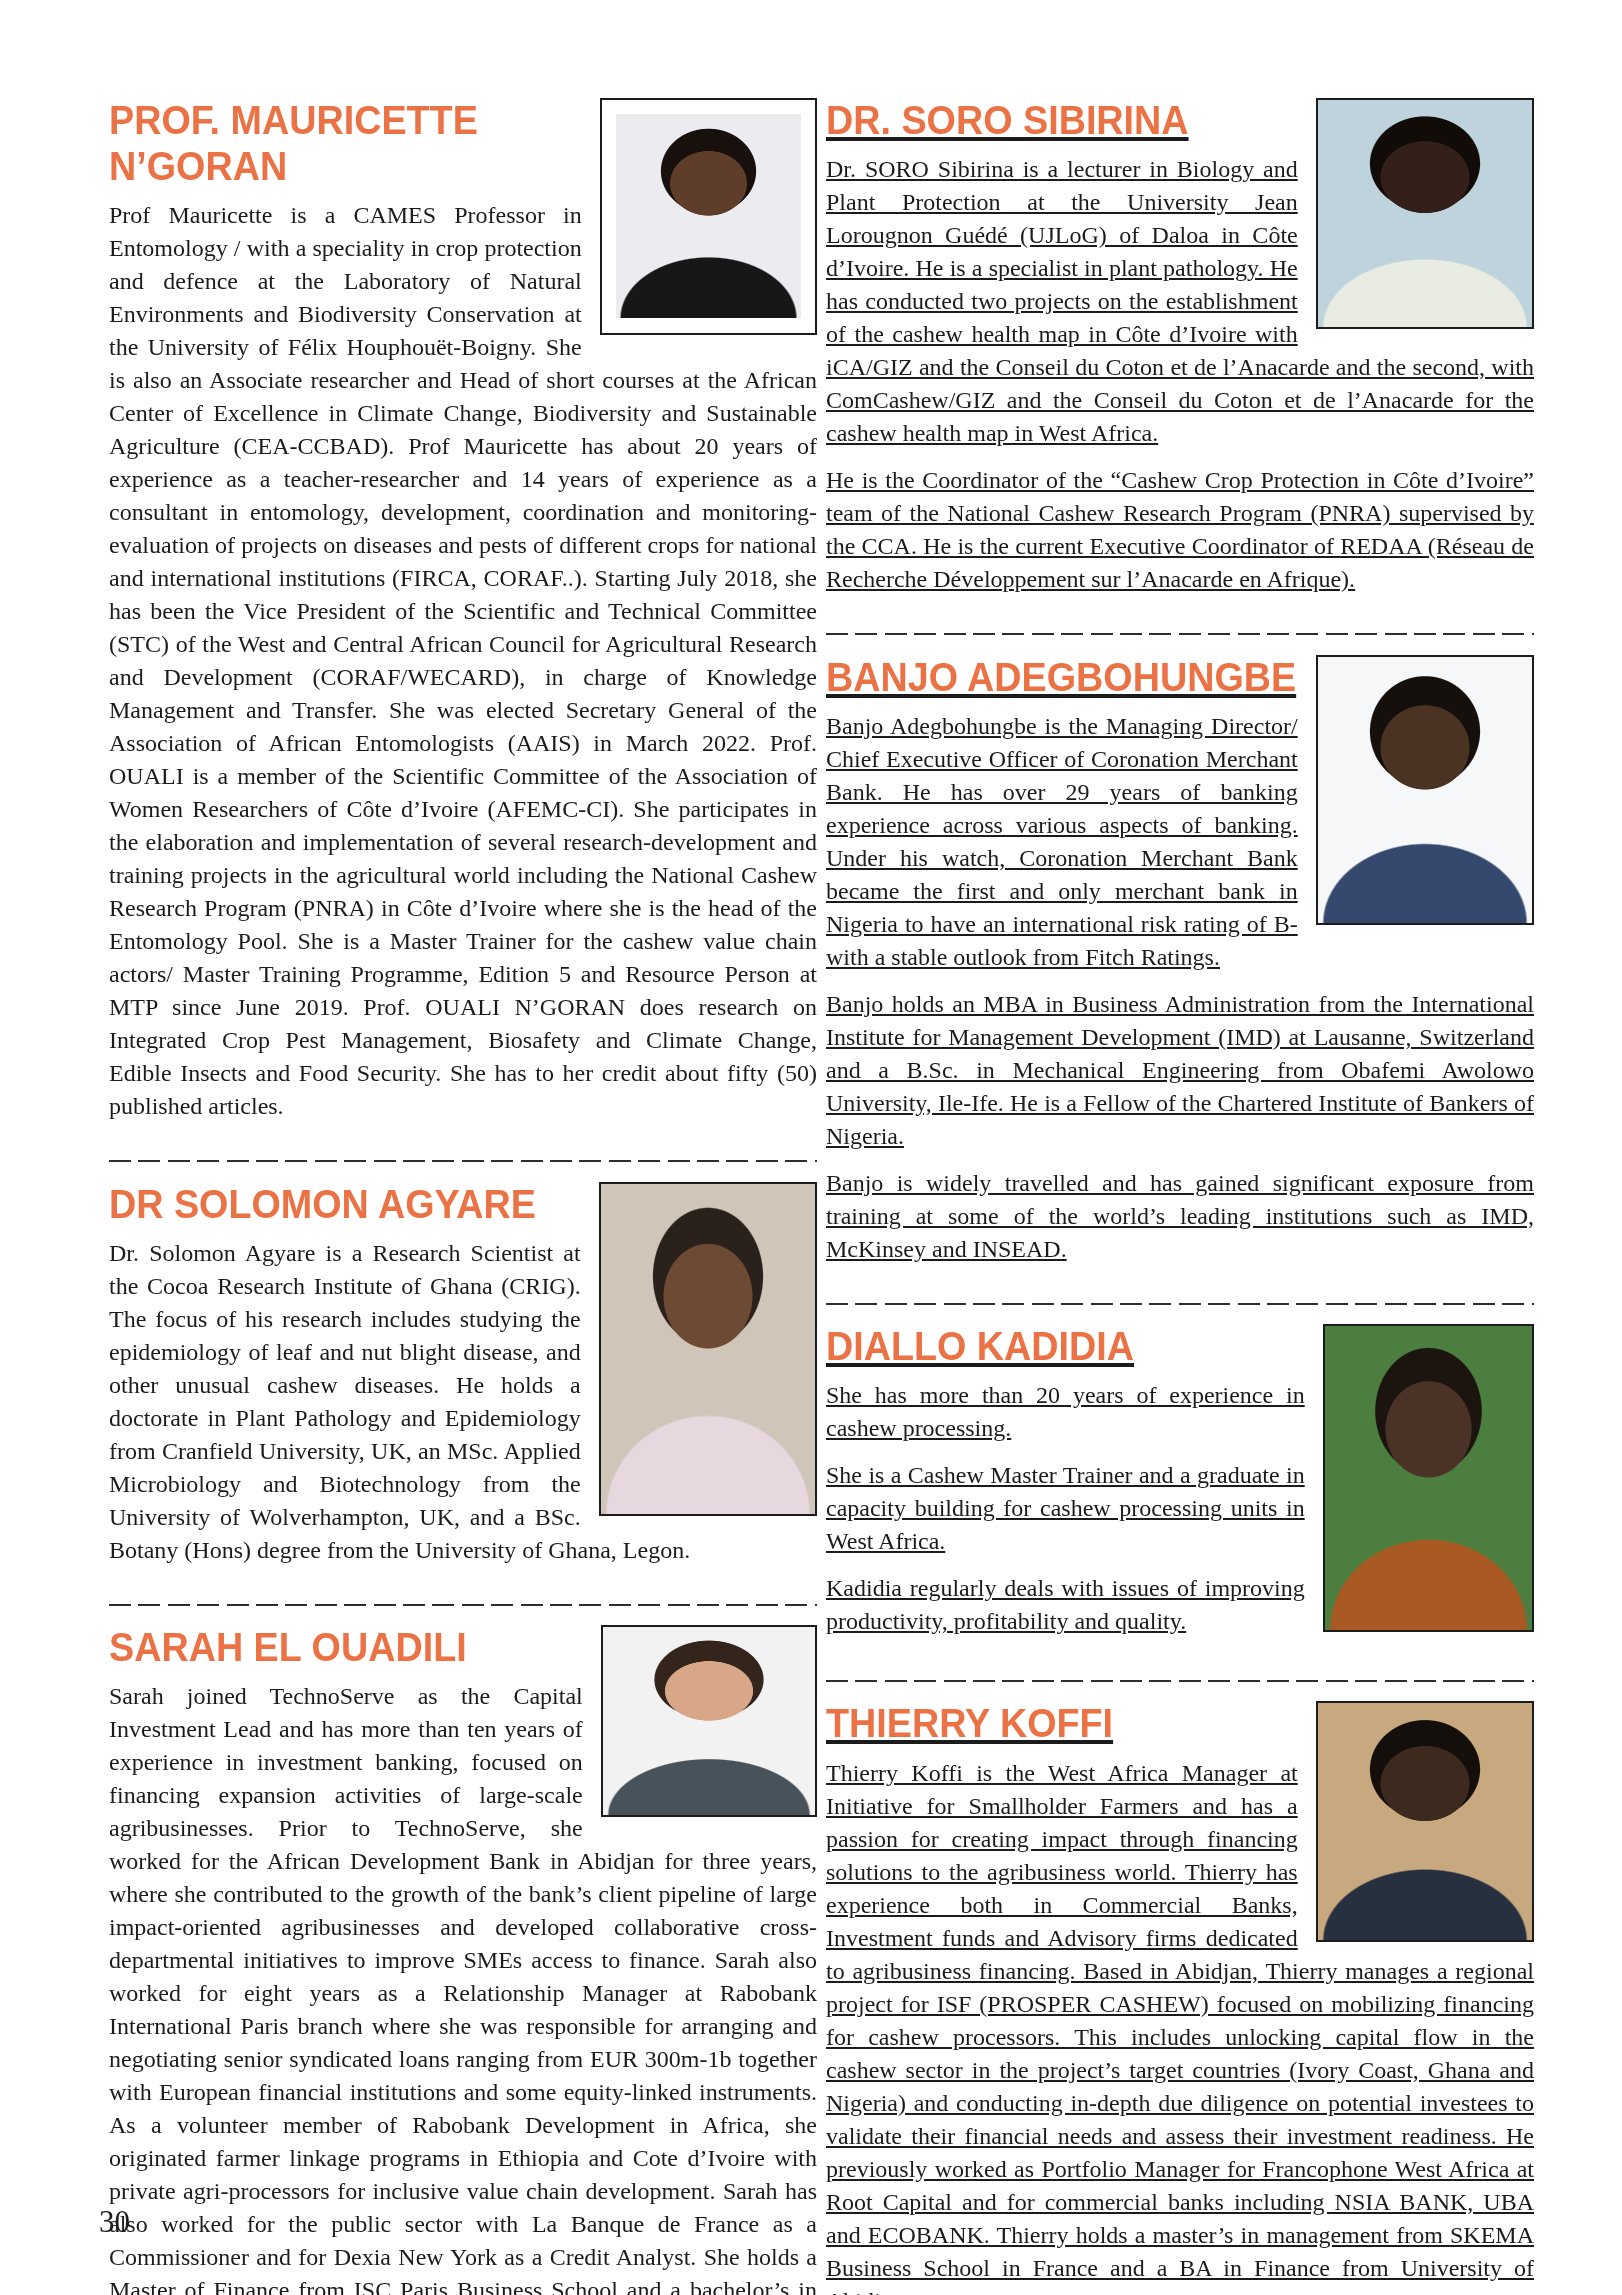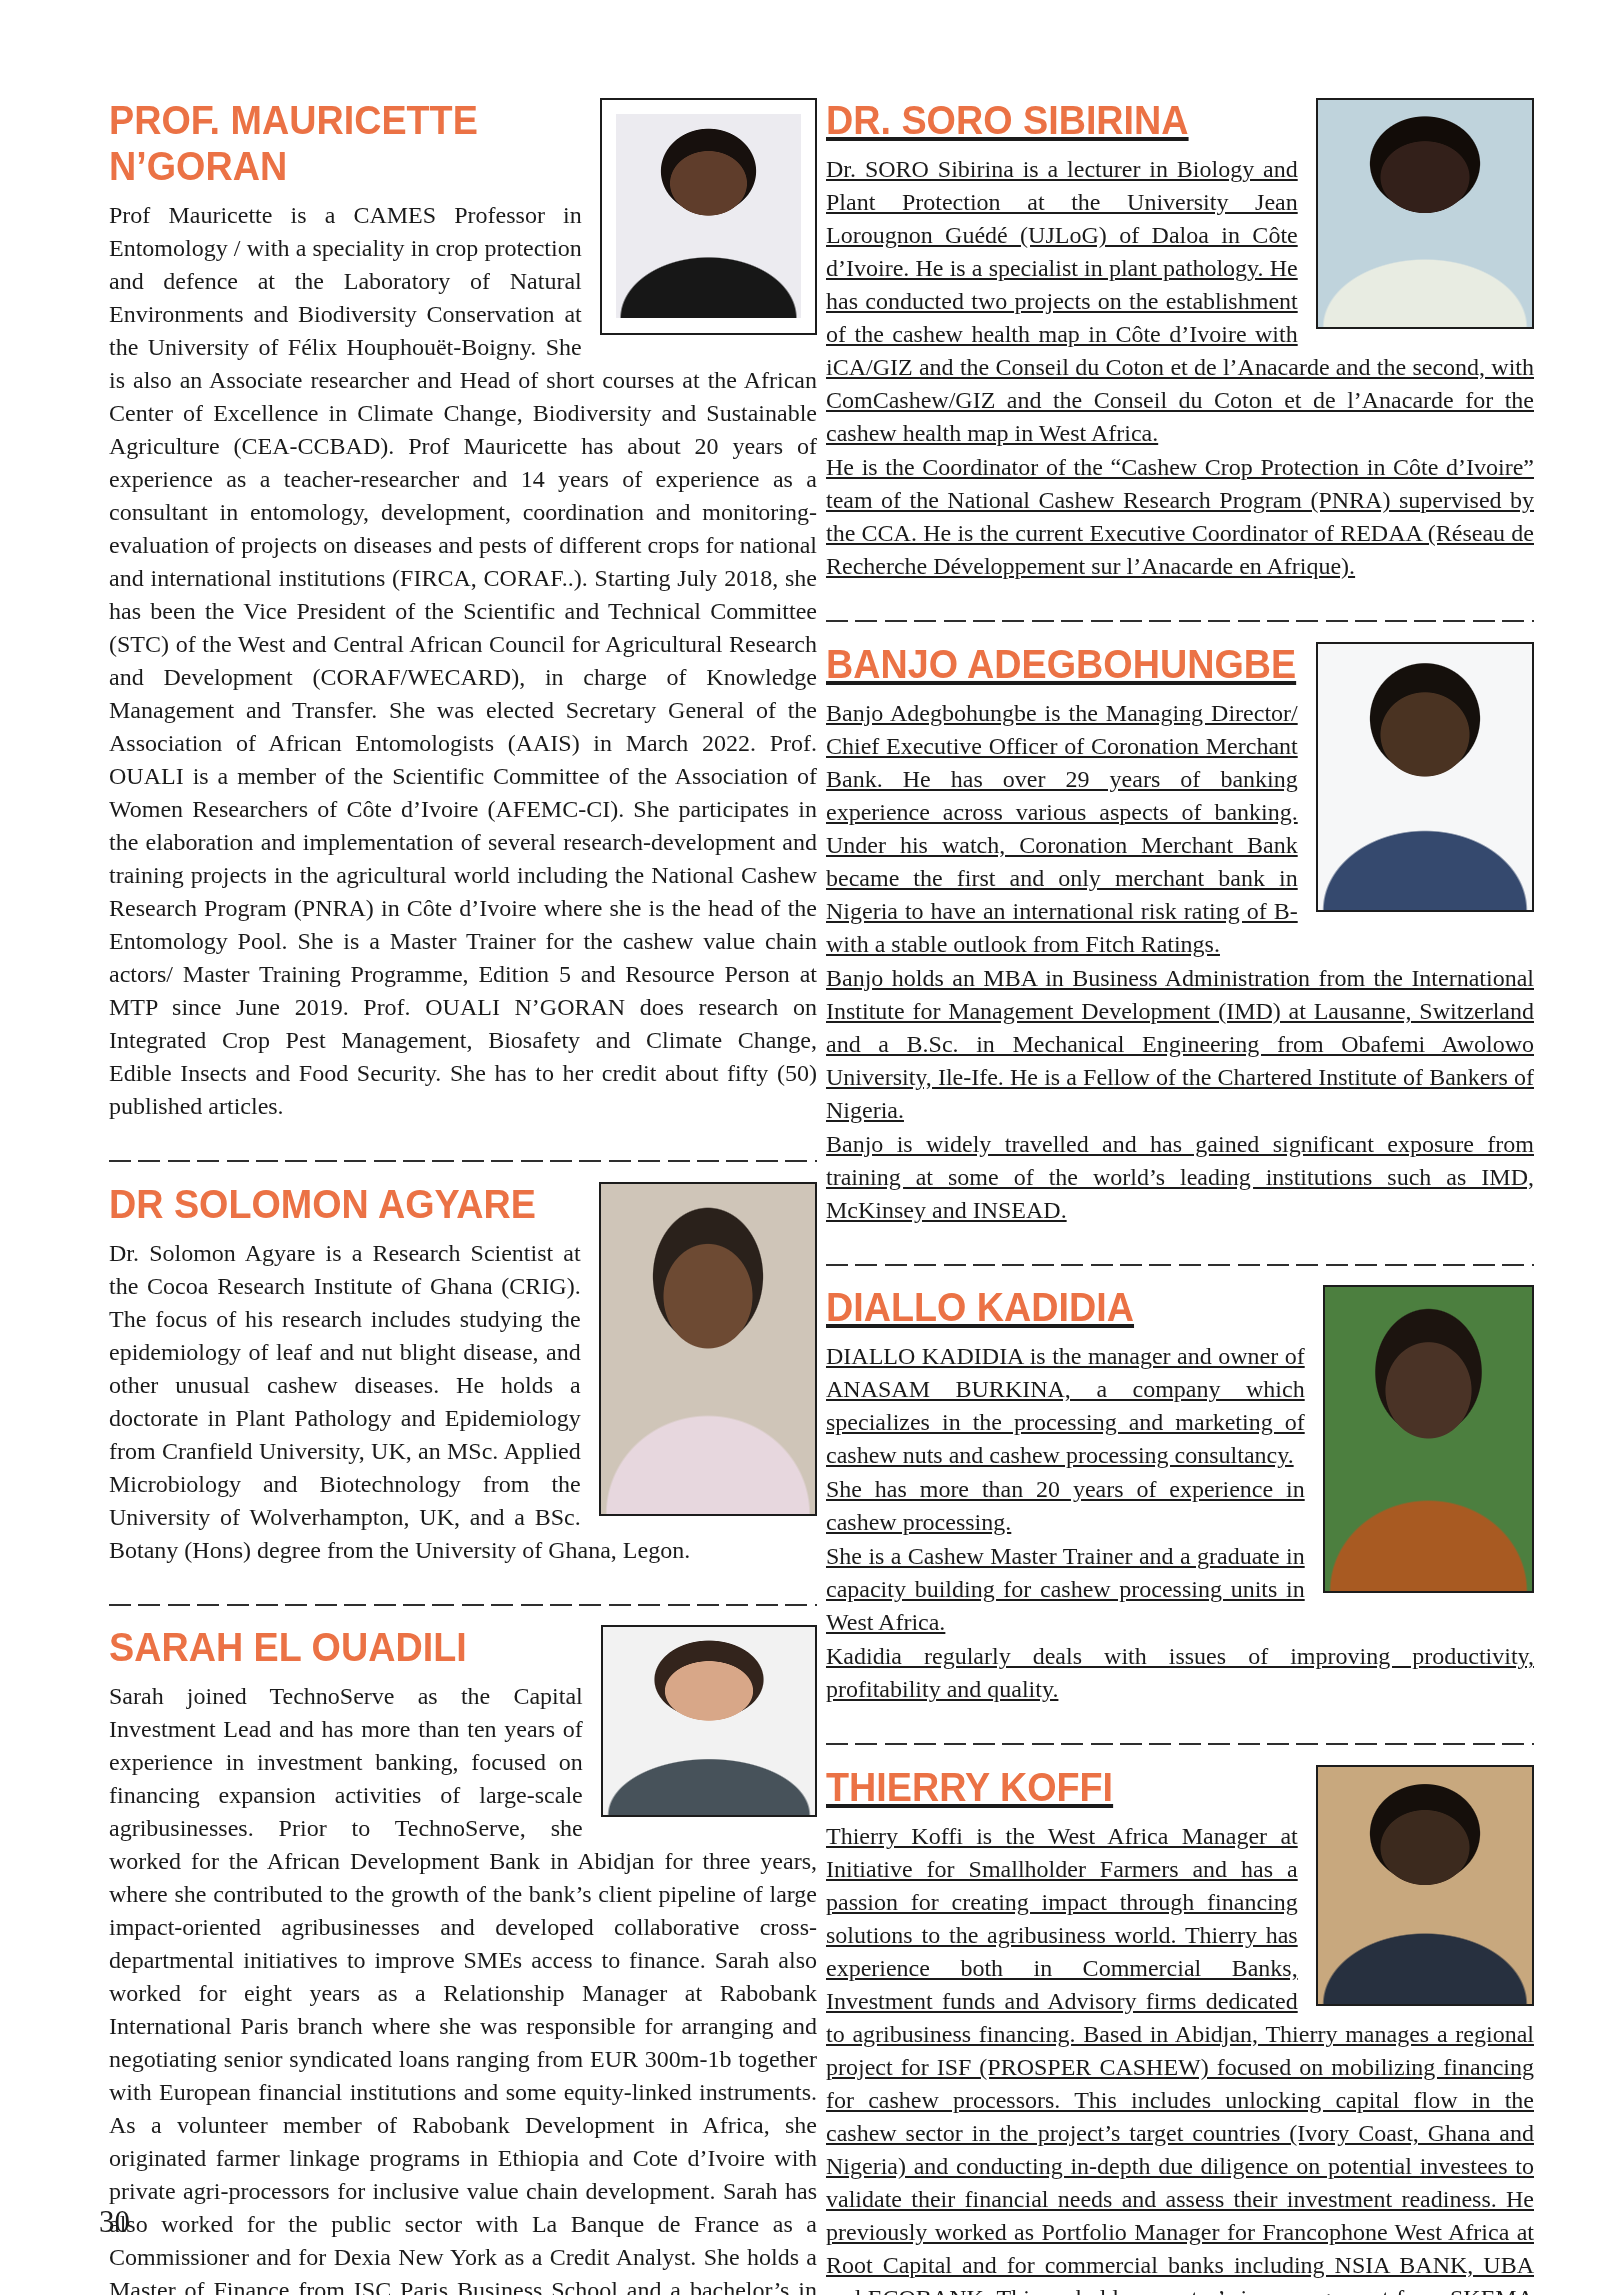--- a/index.html
+++ b/index.html
@@ -29,21 +29,21 @@
     transform:scaleX(0.92);
     transform-origin:left top;
     white-space:nowrap;
   }
   .bio p {
     margin:0;
     font-size:24px;
     line-height:33px;
     text-align:justify;
   }
-  .bio p + p { margin-top:1px; }
+  .bio p + p { margin-top:14px; }
 
   .divider {
     height:2px;
     margin:37px 0 19.6px 0;
     background:repeating-linear-gradient(90deg,#2e2e2e 0 22px, transparent 22px 29.4px);
   }
 
   .photo-frame {
     float:right;
     margin:0 0 10.5px 18.3px;
@@ -147,21 +147,20 @@
     <p>Banjo is widely travelled and has gained significant exposure from training at some of the world’s leading institutions such as IMD, McKinsey and INSEAD.</p>
   </section>
 
   <div class="divider"></div>
 
   <section class="bio">
     <div class="photo-frame f-diallo">
       <div class="portrait p-diallo"></div>
     </div>
     <h2>DIALLO KADIDIA</h2>
-    <p>DIALLO KADIDIA is the manager and owner of ANASAM BURKINA, a company which specializes in the processing and marketing of cashew nuts and cashew processing consultancy.</p>
     <p>She has more than 20 years of experience in cashew processing.</p>
     <p>She is a Cashew Master Trainer and a graduate in capacity building for cashew processing units in West Africa.</p>
     <p>Kadidia regularly deals with issues of improving productivity, profitability and quality.</p>
   </section>
 
   <div class="divider"></div>
 
   <section class="bio">
     <div class="photo-frame f-thierry">
       <div class="portrait p-thierry"></div>

